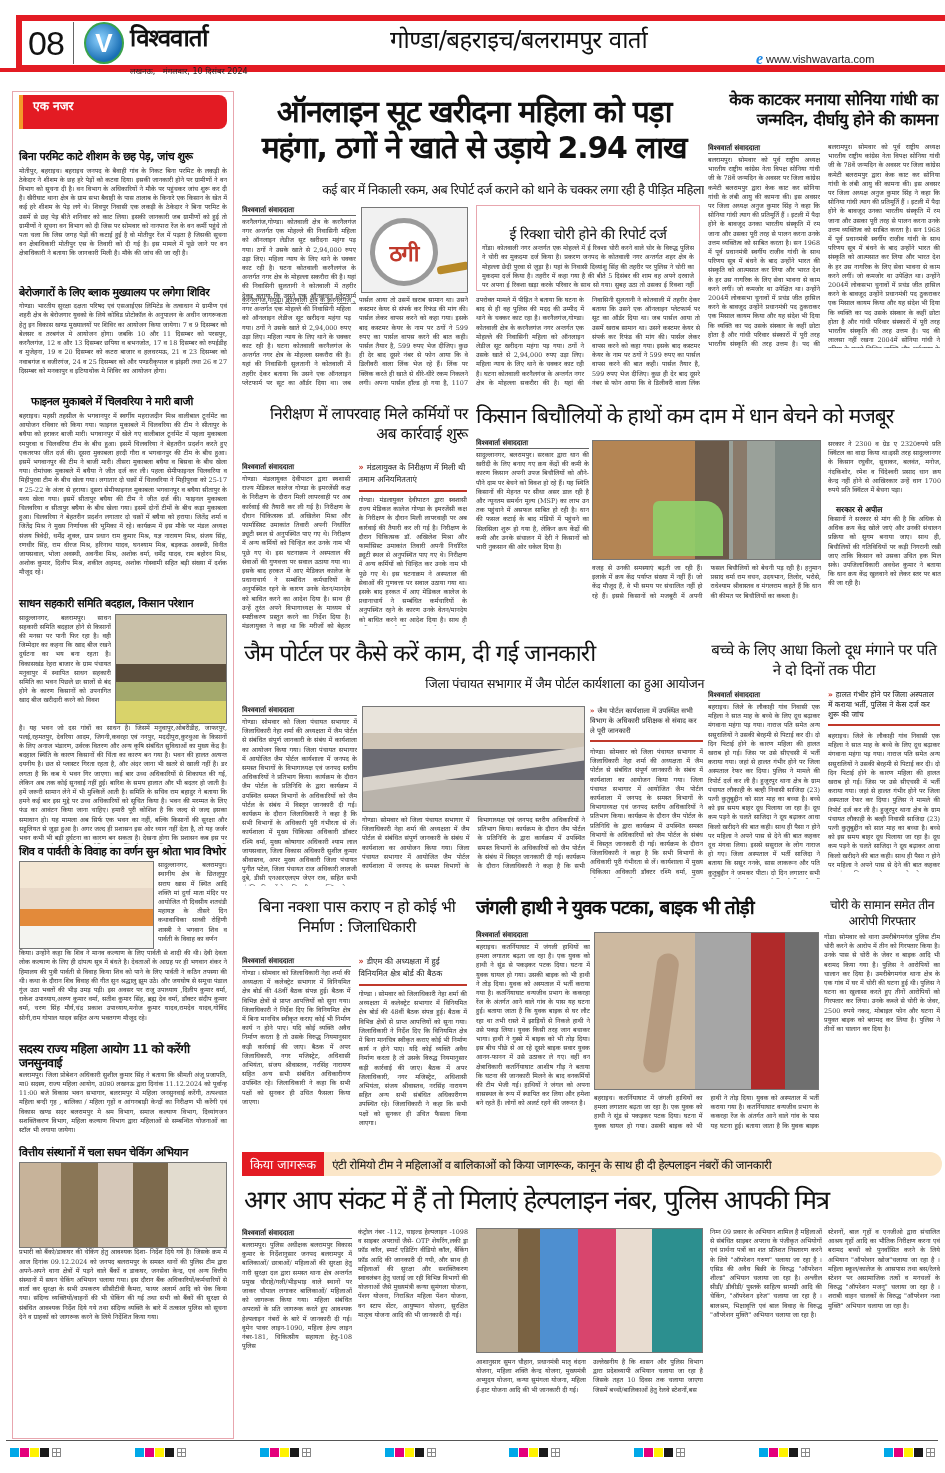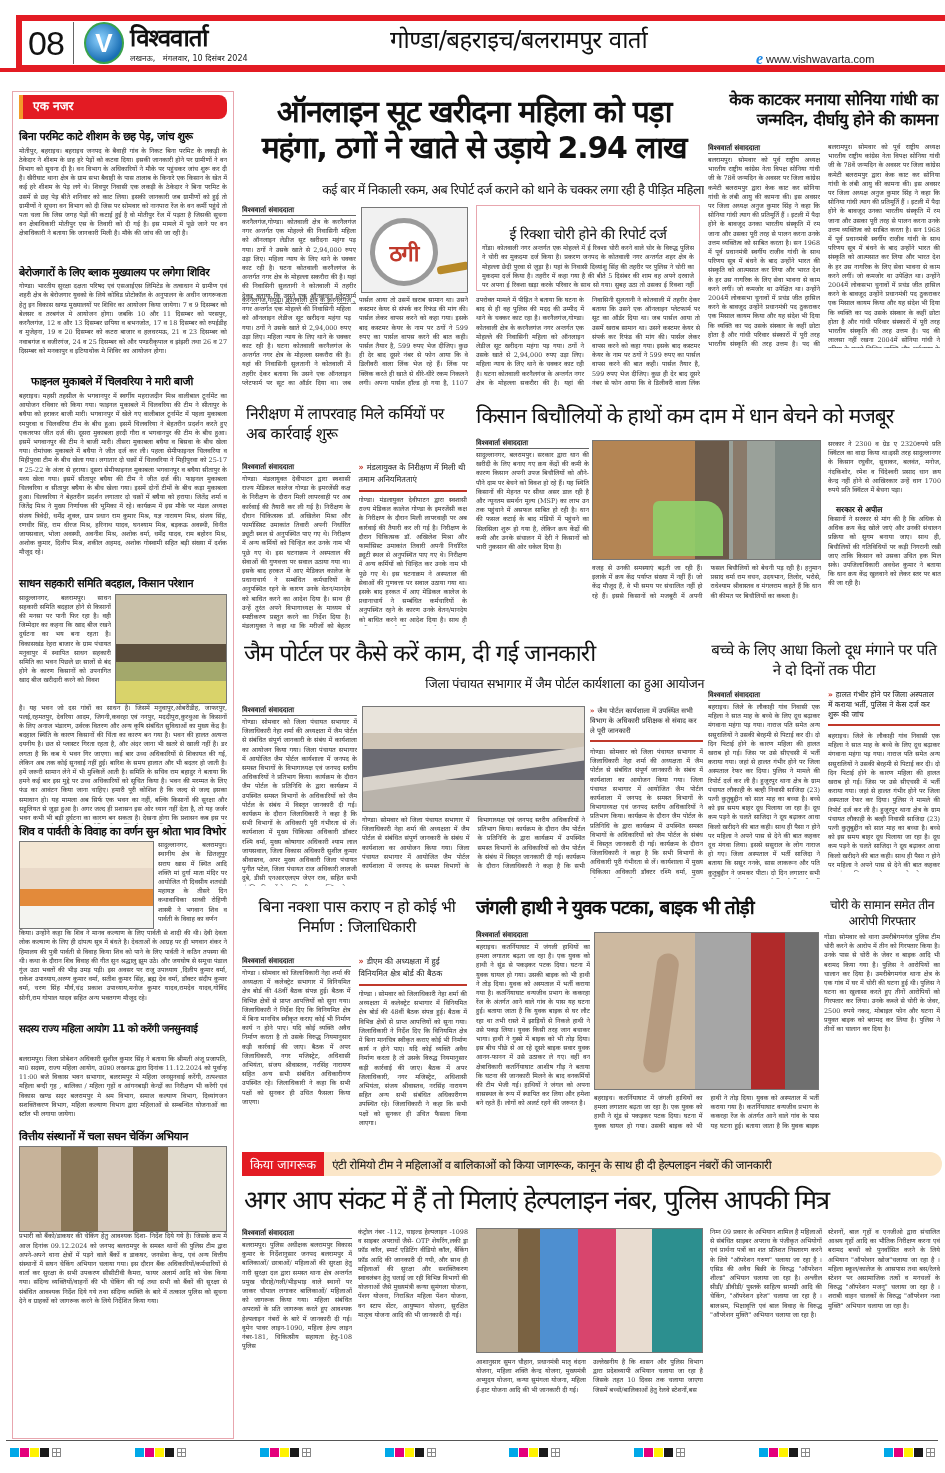--- a/index.html
+++ b/index.html
@@ -21,29 +21,29 @@
 </style>
 </head>
 <body>
 
 <div class="abs mast-frame"></div>
 <div class="abs" style="left:0;top:68px;width:945px;height:4px;background:#e31b23"></div>
 <div class="abs" style="left:28px;top:24px;font-family:'Liberation Sans',sans-serif;font-size:34px;color:#111;letter-spacing:-1px">08</div>
 <div class="abs" style="left:73px;top:22px;width:1px;height:42px;background:#666"></div>
 <div class="abs" style="left:84px;top:22px;width:40px;height:42px;border-radius:50%;background:radial-gradient(circle at 40% 40%,#8fd3ff,#1a6fb5 70%);display:flex;align-items:center;justify-content:center;font-family:'Liberation Sans',sans-serif;font-weight:bold;font-size:26px;color:#fff;border:2px solid #3aa24a">V</div>
 <div class="abs" style="left:130px;top:20px;font-family:'DejaVu Sans',sans-serif;font-weight:bold;font-size:24px;color:#111;letter-spacing:-1px">विश्ववार्ता</div>
-<div class="abs" style="left:130px;top:52px;font-family:'DejaVu Sans',sans-serif;font-size:8px;color:#222;white-space:pre">लखनऊ,   मंगलवार, 10 दिसंबर 2024</div>
+<div class="abs" style="left:130px;top:65px;font-family:'DejaVu Sans',sans-serif;font-size:8px;color:#222;white-space:pre">लखनऊ,   मंगलवार, 10 दिसंबर 2024</div>
 <div class="abs" style="left:390px;top:22px;font-family:'DejaVu Sans',sans-serif;font-size:24px;color:#111;letter-spacing:-0.5px">गोण्डा/बहराइच/बलरामपुर वार्ता</div>
 <div class="abs" style="left:756px;top:50px;display:flex;align-items:center;gap:3px">
   <span style="font-family:'Liberation Serif',serif;font-style:italic;font-weight:bold;font-size:16px;color:#1e88e5">e</span>
   <span style="font-family:'Liberation Sans',sans-serif;font-size:11px;color:#222">www.vishwavarta.com</span>
 </div>
 
 <div class="abs" style="left:12px;top:91px;width:222px;height:1348px;border:1px solid #e8a6ae;padding:3px 6px;overflow:hidden">
-  <div style="background:linear-gradient(90deg,#f39c2a 0 4px,#e31b23 4px);color:#fff;border-radius:0 8px 8px 0;height:24px;padding:2px 14px;font-family:'DejaVu Sans',sans-serif;font-weight:bold;font-size:12px;margin-bottom:12px">
+  <div style="background:linear-gradient(90deg,#f39c2a 0 4px,#e31b23 4px);color:#fff;border-radius:0 8px 8px 0;height:34px;padding:2px 14px;font-family:'DejaVu Sans',sans-serif;font-weight:bold;font-size:12px;margin-bottom:22px">
     <span>एक नजर</span>
   </div>
 
   <div class="hd" style="font-size:11px;margin-bottom:3px">बिना परमिट काटे शीशम के छह पेड़, जांच शुरू</div>
   <div class="txt" style="height:118px">मोतीपुर, बहराइच। बहराइच जनपद के बैवाही गांव के निकट बिना परमिट के लकड़ी के ठेकेदार ने शीशम के छह हरे पेड़ों को कटवा दिया। इसकी जानकारी होने पर ग्रामीणों ने वन विभाग को सूचना दी है। वन विभाग के अधिकारियों ने मौके पर पहुंचकर जांच शुरू कर दी है। खैरीघाट थाना क्षेत्र के ग्राम सभा बैवाही के पास तालाब के किनारे एक किसान के खेत में कई हरे शीशम के पेड़ लगे थे। शिवपुर निवासी एक लकड़ी के ठेकेदार ने बिना परमिट के उसमें से छह पेड़ बीते शनिवार को काट लिया। इसकी जानकारी जब ग्रामीणों को हुई तो ग्रामीणों ने सूचना वन विभाग को दी जिस पर सोमवार को नानपारा रेंज के वन कर्मी पहुंचे तो पता चला कि जिस जगह पेड़ों की कटाई हुई है वो मोतीपुर रेंज में पड़ता है जिसकी सूचना वन क्षेत्राधिकारी मोतीपुर एस के तिवारी को दी गई है। इस मामले में पूछे जाने पर वन क्षेत्राधिकारी ने बताया कि जानकारी मिली है। मौके की जांच की जा रही है।</div>
 
   <div class="hd" style="font-size:11px;margin:2px 0 3px">बेरोजगारों के लिए ब्लाक मुख्यालय पर लगेगा शिविर</div>
   <div class="txt" style="height:92px">गोण्डा। भारतीय सुरक्षा दक्षता परिषद एवं एसआईएस लिमिटेड के तत्वाधान मे ग्रामीण एवं शहरी क्षेत्र के बेरोजगार युवको के लिये कोविड प्रोटोकॉल के अनुपालन के अधीन जागरूकता हेतु इन विकास खण्ड मुख्यालयों पर शिविर का आयोजन किया जायेगा। 7 व 9 दिसम्बर को बेलसर व तरबगंज मे आयोजन होगा। जबकि 10 और 11 दिसम्बर को परसपुर, करनैलगंज, 12 व और 13 दिसम्बर छपिया व बभनजोत, 17 व 18 दिसम्बर को रुपईडीह व मुजेहना, 19 व 20 दिसम्बर को कटरा बाजार व हलधरमऊ, 21 व 23 दिसम्बर को नवाबगंज व वजीरगंज, 24 व 25 दिसम्बर को और पण्डरीकृपाल व झंझरी तथा 26 व 27 दिसम्बर को मनकापुर व इटियाथोक मे शिविर का आयोजन होगा।</div>
 
   <div class="hd" style="font-size:11px;margin:2px 12px 3px">फाइनल मुकाबले में चिलवरिया ने मारी बाजी</div>
@@ -56,21 +56,21 @@
   </div>
   <div class="txt" style="height:120px">है। यह भवन जो दस गांवों का साधन है। जिसमें मनुवापुर,ओबरीडीह, जाफरपुर, पलई,रहमतपुर, देवरिया आदम, जिगनी,कवरहा एवं ननपुर, मददीपुरा,कुरथुआ के किसानों के लिए अनाज भंडारण, उर्वरक वितरण और अन्य कृषि संबंधित सुविधाओं का मुख्य केंद्र है। बदहाल स्थिति के कारण किसानों की चिंता का कारण बन गया है। भवन की हालत अत्यन्त दयनीय है। छत से प्लास्टर गिरता रहता है, और अंदर जाना भी खतरे से खाली नहीं है। डर लगता है कि कब ये भवन गिर जाएगा। कई बार उच्च अधिकारियों से शिकायत की गई, लेकिन अब तक कोई सुनवाई नहीं हुई। बारिश के समय हालात और भी बदतर हो जाती है। हमें जरूरी सामान लेने में भी मुश्किलें आती है। समिति के सचिव राम बहादुर ने बताया कि हमने कई बार इस मुद्दे पर उच्च अधिकारियों को सूचित किया है। भवन की मरम्मत के लिए फंड का आवंटन किया जाना चाहिए। हमारी पूरी कोशिश है कि जल्द से जल्द इसका समाधान हो। यह मामला अब सिर्फ एक भवन का नहीं, बल्कि किसानों की सुरक्षा और सहूलियत से जुड़ा हुआ है। अगर जल्द ही प्रशासन इस ओर ध्यान नहीं देता है, तो यह जर्जर भवन कभी भी बड़ी दुर्घटना का कारण बन सकता है। देखना होगा कि प्रशासन कब इस पर कदम उठाता है। एडीओ कोआपरेटिव नीरज सिंह ने बताया कि शासन स्तर पर भवन की मरम्मत कराने के लिए पत्र लिखा गया है और खाद बीज के लिए दूसरे समिति से स्टेच मेंट कर दिया गया है।</div>
 
   <div class="hd" style="font-size:11px;margin:2px 0 3px">शिव व पार्वती के विवाह का वर्णन सुन श्रोता भाव विभोर</div>
   <div style="display:flex;gap:4px">
     <div style="width:135px;height:88px;border:1px solid #777;background:linear-gradient(180deg,#f3e6d3 0 30%,#e9d9c8 30% 55%,#e38a3a 55% 75%,#f4f4f0 75%)"></div>
     <div class="txt" style="flex:1;height:88px">सादुल्लानगर, बलरामपुर। स्थानीय क्षेत्र के छितलूपुर सराय खास में स्थित आदि शक्ति मां दुर्गा माता मंदिर पर आयोजित नौ दिवसीय शतचंडी महायज्ञ के तीसरे दिन कथावाचिका साध्वी रोहिणी शास्त्री ने भगवान शिव व पार्वती के विवाह का वर्णन</div>
   </div>
   <div class="txt" style="height:92px">किया। उन्होंने कहा कि शिव ने मानव कल्याण के लिए पार्वती से शादी की थी। देवी देवता लोक कल्याण के लिए ही दांपत्य सूत्र में बंधते है। देवताओं के आग्रह पर ही भगवान शंकर ने हिमालय की पुत्री पार्वती से विवाह किया शिव को पाने के लिए पार्वती ने कठिन तपस्या की थी। कथा के दौरान शिव विवाह की गीत सुन श्रद्धालु झूम उठे। और जयघोष से समूचा पंडाल गूंज उठा भक्तों की भीड़ उमड़ पड़ी। इस अवसर पर राजू उपाध्याय ,दिलीप कुमार वर्मा, राकेश उपाध्याय,अरुण कुमार वर्मा, सतीश कुमार सिंह, ब्रह्म देव वर्मा, डॉक्टर संदीप कुमार वर्मा, चरण सिंह मौर्य,चंद्र प्रकाश उपाध्याय,मनोज कुमार यादव,रामदेव यादव,गोविंद सोनी,राम गोपाल यादव सहित अन्य भक्तगण मौजूद रहे।</div>
 
-  <div class="hd" style="font-size:10px;margin:2px 0 20px">सदस्य राज्य महिला आयोग 11 को करेंगी जनसुनवाई</div>
+  <div class="hd" style="font-size:12px;margin:2px 0 0">सदस्य राज्य महिला आयोग 11 को करेंगी जनसुनवाई</div>
   <div class="txt" style="height:74px">बलरामपुर। जिला प्रोबेशन अधिकारी सुशील कुमार सिंह ने बताया कि श्रीमती अंजू प्रजापति, मा0 सदस्य, राज्य महिला आयोग, उ0प्र0 लखनऊ द्वारा दिनांक 11.12.2024 को पूर्वान्ह 11:00 बजे विकास भवन सभागार, बलरामपुर मे महिला जनसुनवाई करेंगी, तत्पश्चात महिला बन्दी गृह , बालिका / महिला गृहों व आंगनबाड़ी केन्द्रों का निरीक्षण भी करेंगी एवं विकास खण्ड सदर बलरामपुर मे श्रम विभाग, समाज कल्याण विभाग, दिव्यांगजन सशक्तिकरण विभाग, महिला कल्याण विभाग द्वारा महिलाओं से सम्बन्धित योजनाओं का स्टॉल भी लगाया जायेगा।</div>
 
   <div class="hd" style="font-size:11px;margin:2px 0 3px">वित्तीय संस्थानों में चला सघन चेकिंग अभियान</div>
   <div style="display:flex;gap:4px">
     <div style="flex:1;height:86px;border:1px solid #777;background:linear-gradient(90deg,#c7b39a 0 20%,#8a7656 20% 38%,#d5c7b8 38% 55%,#7d6a4d 55% 72%,#e2dccf 72%)"></div>
   </div>
   <div class="txt" style="height:86px">प्रभारी को बैंको/डाकघर की चेकिंग हेतु आवश्यक दिशा- निर्देश दिये गये है। जिसके क्रम में आज दिनांक 09.12.2024 को जनपद बलरामपुर के समस्त थानों की पुलिस टीम द्वारा अपने-अपने थाना क्षेत्रों में पड़ने वाले बैंकों व डाकघर, जनसेवा केन्द्र, एवं अन्य वित्तीय संस्थानों में सघन चेकिंग अभियान चलाया गया। इस दौरान बैंक अधिकारियों/कर्मचारियों से वार्ता कर सुरक्षा के सभी उपकरण सीसीटीवी कैमरा, फायर अलार्म आदि को चेक किया गया। संदिग्ध व्यक्तियों/वाहनों की भी चेकिंग की गई तथा सभी को बैंकों की सुरक्षा से संबंधित आवश्यक निर्देश दिये गये तथा संदिग्ध व्यक्ति के बारे में तत्काल पुलिस को सूचना देने व ग्राहकों को जागरूक करने के लिये निर्देशित किया गया।</div>
 </div>
 
 <div class="abs hd" style="left:248px;top:94px;width:452px;font-size:30px;line-height:36px;text-align:center;letter-spacing:-1.2px">ऑनलाइन सूट खरीदना महिला को पड़ा महंगा, ठगों ने खाते से उड़ाये 2.94 लाख</div>
@@ -102,21 +102,21 @@
 <div class="abs" style="left:708px;top:143px;width:232px;height:210px">
   <div class="cols" style="height:100%">
     <div>
       <div class="by">विश्ववार्ता संवाददाता</div>
       <div class="txt" style="height:192px">बलरामपुर। सोमवार को पूर्व राष्ट्रीय अध्यक्ष भारतीय राष्ट्रीय कांग्रेस नेता विपक्ष सोनिया गांधी जी के 78वें जन्मदिन के अवसर पर जिला कांग्रेस कमेटी बलरामपुर द्वारा केक काट कर सोनिया गांधी के लंबी आयु की कामना की। इस अवसर पर जिला अध्यक्ष अनुज कुमार सिंह ने कहा कि सोनिया गांधी त्याग की प्रतिमूर्ति हैं । इटली में पैदा होने के बावजूद उनका भारतीय संस्कृति में रम जाना और उसका पूरी तरह से पालन करना उनके उत्तम व्यक्तित्व को साबित करता है। सन 1968 में पूर्व प्रधानमंत्री स्वर्गीय राजीव गांधी के साथ परिणय सूत्र में बंधने के बाद उन्होंने भारत की संस्कृति को आत्मसात कर लिया और भारत देश के हर उस नागरिक के लिए सेवा भावना से काम करने लगीं। जो कमजोर था उपेक्षित था। उन्होंने 2004में लोकसभा चुनावों में प्रचंड जीत हासिल करने के बावजूद उन्होंने प्रधानमंत्री पद ठुकराकर एक मिसाल कायम किया और यह संदेश भी दिया कि व्यक्ति का पद उसके संस्कार के कहीं छोटा होता है और गांधी परिवार संस्कारों में पूरी तरह भारतीय संस्कृति की तरह उत्तम है। पद की लालसा नहीं रखना 2004में सोनिया गांधी ने दुनिया के सबसे शिक्षित व्यक्ति और अर्थशास्त्र के पुरोधा डाक्टर मनमोहन सिंह जी को प्रधानमंत्री के रूप में एक नायाब प्रधानमंत्री दिया। जिनके कार्यकाल में कांग्रेस ने दस सालों में भारत को हर क्षेत्र में नई ऊंचाईयां प्रदान हुई। जिसमें से भोजन का अधिकार,काम का अधिकार, सूचना का अधिकार,जननी सुरक्षा योजना, पेयजल योजना, शिक्षा का अधिकार राजीव गांधी ग्रामीण विद्युतीकरण योजना किसानों के जमीनों के उचित मूल्य जैसी योजनाओं तो फलीभूत हुई ही साथ में देश के लाखों बेरोजगारों को रोजगार भी मिला। सोनिया के मार्ग दर्शन में कांग्रेस पार्टी हमेशा आम जनमानस की लड़ाई इस फिरका परस्त सरकार से लड़ती रहेगी। हमें हमारे आजादी के नायकों के सपनों को इस नफरती सरकार को हराकर देश में अमन-चैन कायम करना होगा। महासचिव विनय कुमार मिश्रा ने गांधी को जन्मदिन की बधाई देते हुए कहा कि सोनिया गांधी भारत के संस्कारों को सबसे बड़ी द्योतक है।</div>
     </div>
     <div class="txt" style="height:205px">बलरामपुर। सोमवार को पूर्व राष्ट्रीय अध्यक्ष भारतीय राष्ट्रीय कांग्रेस नेता विपक्ष सोनिया गांधी जी के 78वें जन्मदिन के अवसर पर जिला कांग्रेस कमेटी बलरामपुर द्वारा केक काट कर सोनिया गांधी के लंबी आयु की कामना की। इस अवसर पर जिला अध्यक्ष अनुज कुमार सिंह ने कहा कि सोनिया गांधी त्याग की प्रतिमूर्ति हैं । इटली में पैदा होने के बावजूद उनका भारतीय संस्कृति में रम जाना और उसका पूरी तरह से पालन करना उनके उत्तम व्यक्तित्व को साबित करता है। सन 1968 में पूर्व प्रधानमंत्री स्वर्गीय राजीव गांधी के साथ परिणय सूत्र में बंधने के बाद उन्होंने भारत की संस्कृति को आत्मसात कर लिया और भारत देश के हर उस नागरिक के लिए सेवा भावना से काम करने लगीं। जो कमजोर था उपेक्षित था। उन्होंने 2004में लोकसभा चुनावों में प्रचंड जीत हासिल करने के बावजूद उन्होंने प्रधानमंत्री पद ठुकराकर एक मिसाल कायम किया और यह संदेश भी दिया कि व्यक्ति का पद उसके संस्कार के कहीं छोटा होता है और गांधी परिवार संस्कारों में पूरी तरह भारतीय संस्कृति की तरह उत्तम है। पद की लालसा नहीं रखना 2004में सोनिया गांधी ने दुनिया के सबसे शिक्षित व्यक्ति और अर्थशास्त्र के पुरोधा डाक्टर मनमोहन सिंह जी को प्रधानमंत्री के रूप में एक नायाब प्रधानमंत्री दिया। जिनके कार्यकाल में कांग्रेस ने दस सालों में भारत को हर क्षेत्र में नई ऊंचाईयां प्रदान हुई। जिसमें से भोजन का अधिकार,काम का अधिकार, सूचना का अधिकार,जननी सुरक्षा योजना, पेयजल योजना, शिक्षा का अधिकार राजीव गांधी ग्रामीण विद्युतीकरण योजना किसानों के जमीनों के उचित मूल्य जैसी योजनाओं तो फलीभूत हुई ही साथ में देश के लाखों बेरोजगारों को रोजगार भी मिला। सोनिया के मार्ग दर्शन में कांग्रेस पार्टी हमेशा आम जनमानस की लड़ाई इस फिरका परस्त सरकार से लड़ती रहेगी। हमें हमारे आजादी के नायकों के सपनों को इस नफरती सरकार को हराकर देश में अमन-चैन कायम करना होगा। महासचिव विनय कुमार मिश्रा ने गांधी को जन्मदिन की बधाई देते हुए कहा कि सोनिया गांधी भारत के संस्कारों को सबसे बड़ी द्योतक है।</div>
   </div>
 </div>
 
-<div class="abs hdl" style="left:246px;top:404px;width:222px;font-size:15.5px;line-height:20px;text-align:left">निरीक्षण में लापरवाह मिले कर्मियों पर अब कार्रवाई शुरू</div>
+<div class="abs hdl" style="left:246px;top:404px;width:222px;font-size:15.5px;line-height:20px;text-align:right">निरीक्षण में लापरवाह मिले कर्मियों पर अब कार्रवाई शुरू</div>
 <div class="abs" style="left:242px;top:462px;width:225px">
   <div class="cols">
     <div>
       <div class="by">विश्ववार्ता संवाददाता</div>
       <div class="txt" style="height:156px">गोण्डा। मंडलायुक्त देवीपाटन द्वारा स्वशासी राज्य मेडिकल कालेज गोण्डा के इमरजेंसी कक्ष के निरीक्षण के दौरान मिली लापरवाही पर अब कार्रवाई की तैयारी कर ली गई है। निरीक्षण के दौरान चिकित्सक डॉ. अखिलेश मिश्रा और फार्मासिस्ट उमाकांत तिवारी अपनी निर्धारित ड्यूटी स्थल से अनुपस्थित पाए गए थे। निरीक्षण में अन्य कर्मियों को चिन्हित कर उनके नाम भी पूछे गए थे। इस घटनाक्रम ने अस्पताल की सेवाओं की गुणवत्ता पर सवाल उठाया गया था। इसके बाद हरकत में आए मेडिकल कालेज के प्रधानाचार्य ने सम्बंधित कर्मचारियों के अनुपस्थित रहने के कारण उनके वेतन/मानदेय को बाधित करने का आदेश दिया है। साथ ही उन्हें तुरंत अपने विभागाध्यक्ष के माध्यम से स्पष्टीकरण प्रस्तुत करने का निर्देश दिया है। मंडलायुक्त ने कहा था कि मरीजों को बेहतर चिकित्सा सुविधा उपलब्ध कराने में किसी प्रकार की लापरवाही बर्दाश्त नहीं की जाएगी। उन्होंने कहा कि प्रशासनिक लापरवाही करने वालों पर कार्रवाई की जाएगी।</div>
     </div>
     <div>
       <div class="quote"><span class="q">»</span><span>मंडलायुक्त के निरीक्षण में मिली थी तमाम अनियमितताएं</span></div>
       <div class="txt" style="height:130px;margin-top:4px">गोण्डा। मंडलायुक्त देवीपाटन द्वारा स्वशासी राज्य मेडिकल कालेज गोण्डा के इमरजेंसी कक्ष के निरीक्षण के दौरान मिली लापरवाही पर अब कार्रवाई की तैयारी कर ली गई है। निरीक्षण के दौरान चिकित्सक डॉ. अखिलेश मिश्रा और फार्मासिस्ट उमाकांत तिवारी अपनी निर्धारित ड्यूटी स्थल से अनुपस्थित पाए गए थे। निरीक्षण में अन्य कर्मियों को चिन्हित कर उनके नाम भी पूछे गए थे। इस घटनाक्रम ने अस्पताल की सेवाओं की गुणवत्ता पर सवाल उठाया गया था। इसके बाद हरकत में आए मेडिकल कालेज के प्रधानाचार्य ने सम्बंधित कर्मचारियों के अनुपस्थित रहने के कारण उनके वेतन/मानदेय को बाधित करने का आदेश दिया है। साथ ही उन्हें तुरंत अपने विभागाध्यक्ष के माध्यम से स्पष्टीकरण प्रस्तुत करने का निर्देश दिया है। मंडलायुक्त ने कहा था कि मरीजों को बेहतर चिकित्सा सुविधा उपलब्ध कराने में किसी प्रकार की लापरवाही बर्दाश्त नहीं की जाएगी। उन्होंने कहा कि प्रशासनिक लापरवाही करने वालों पर कार्रवाई की जाएगी।</div>
     </div>

